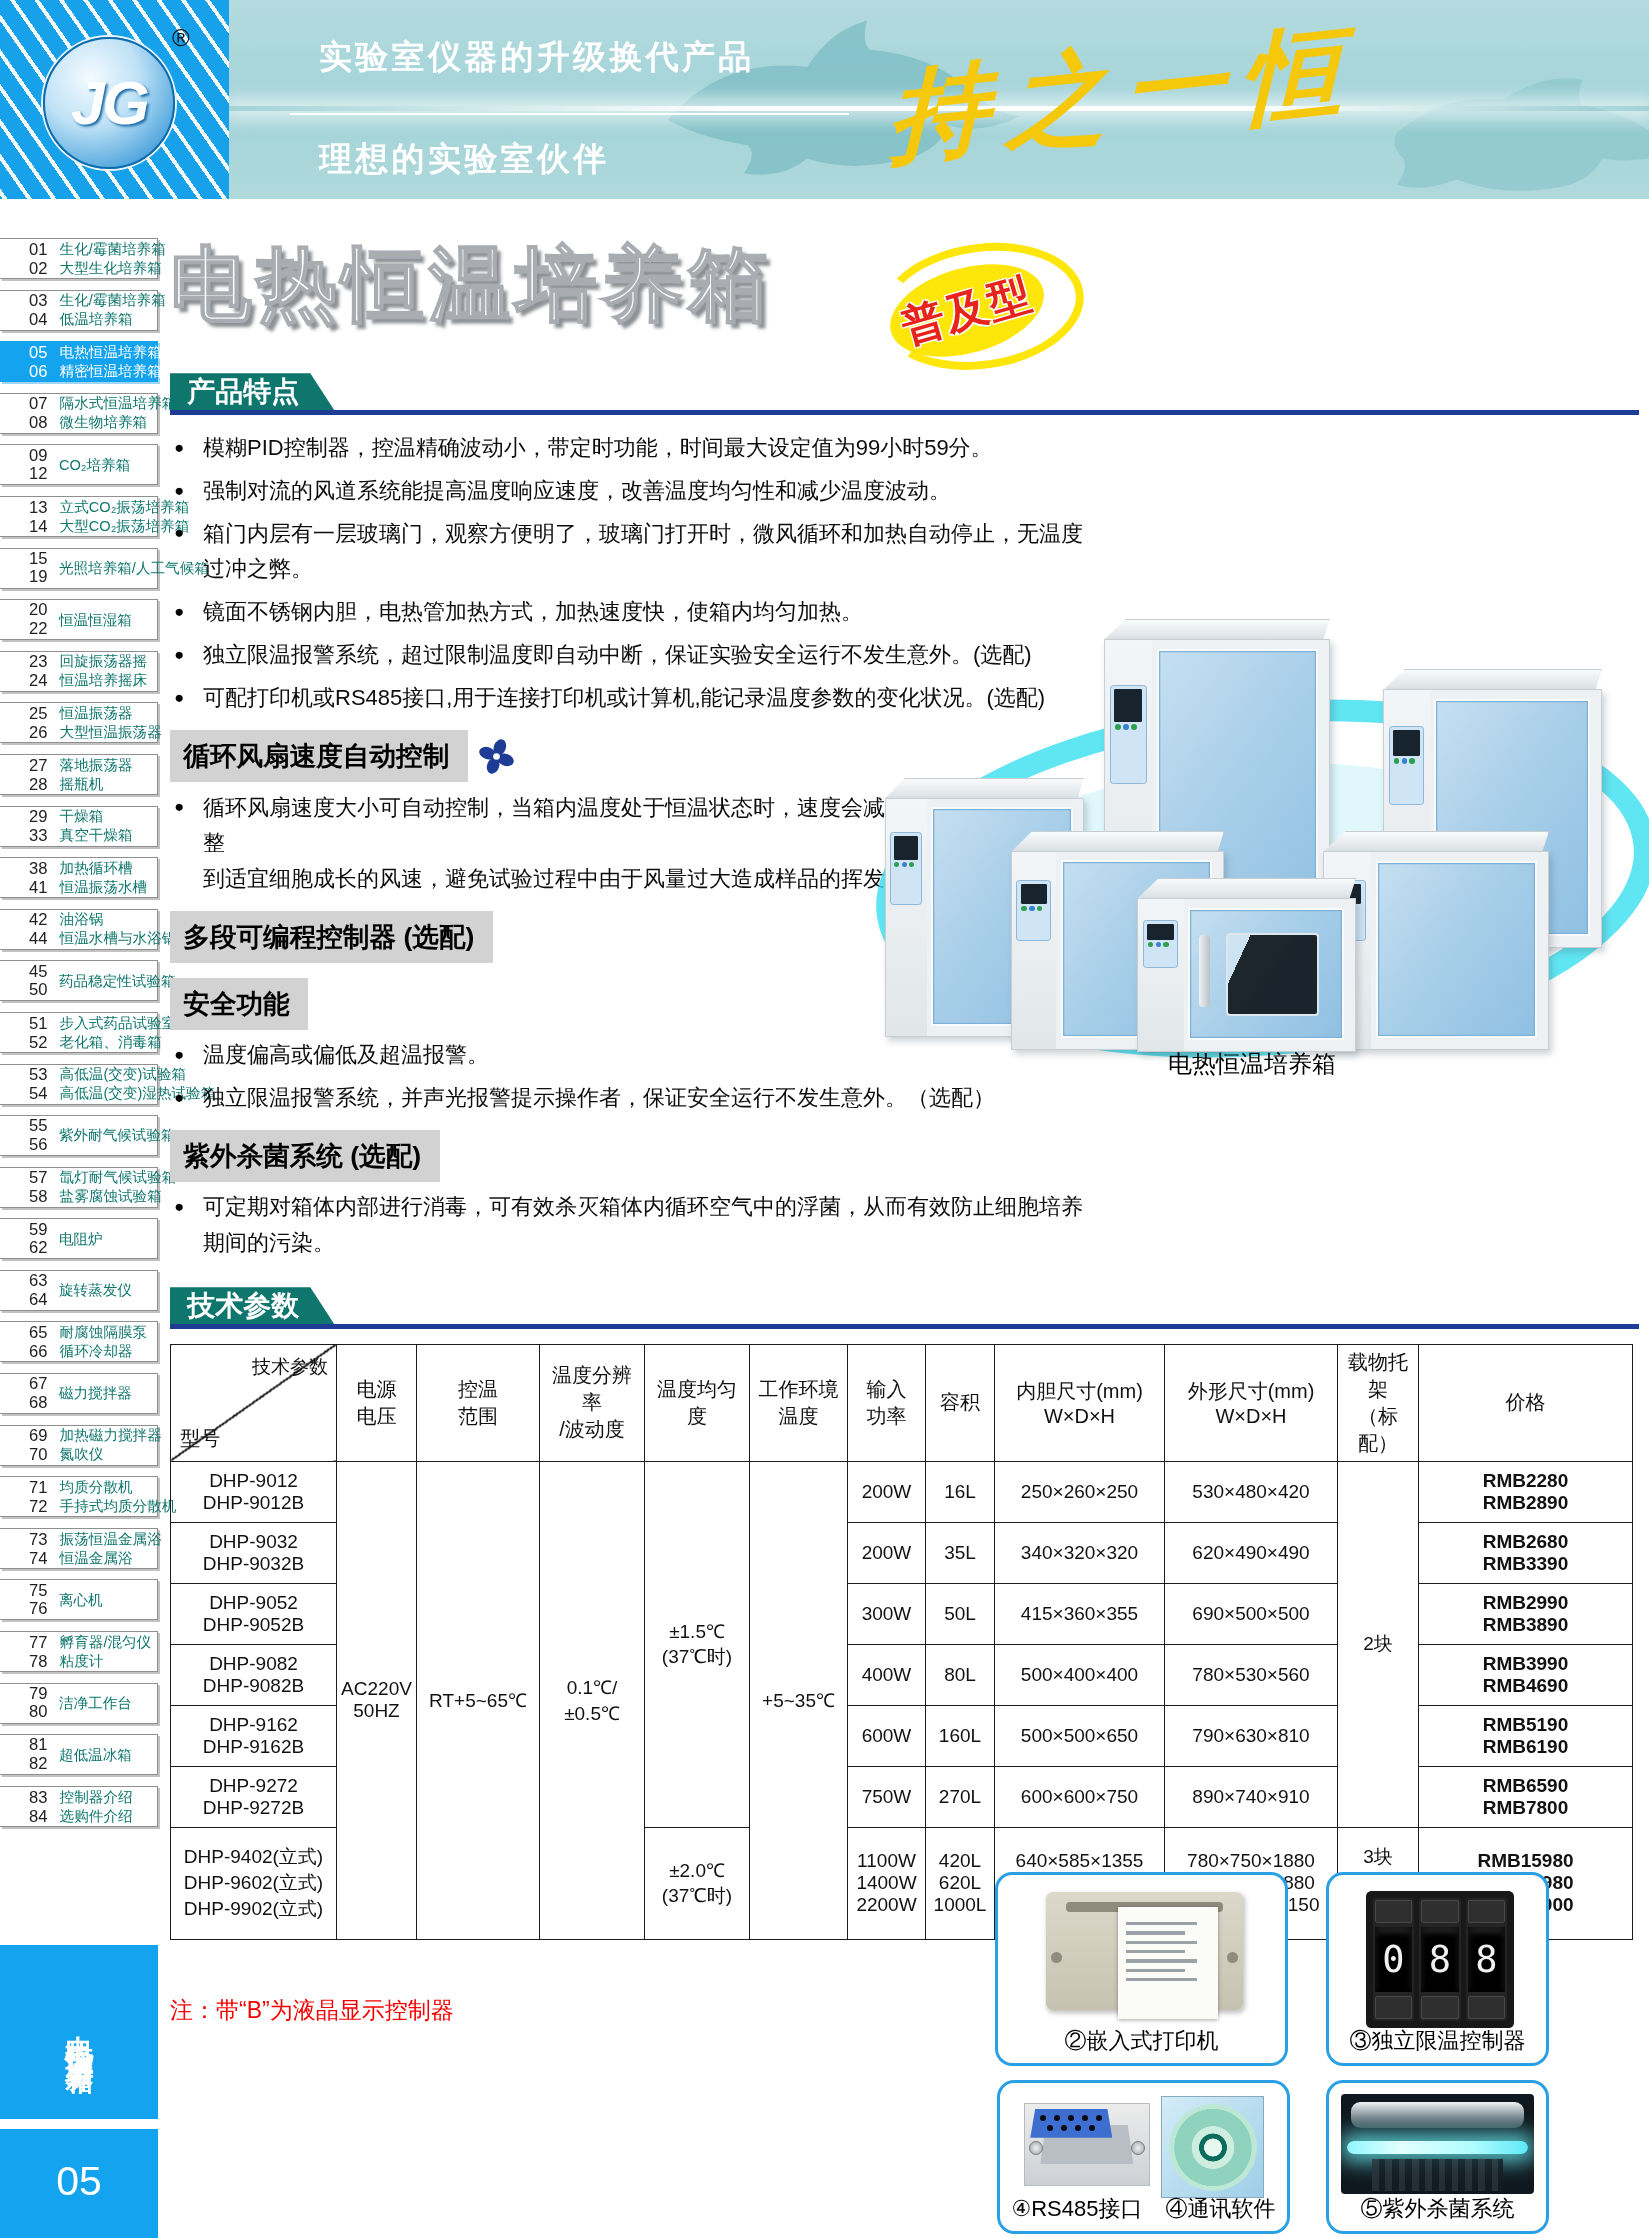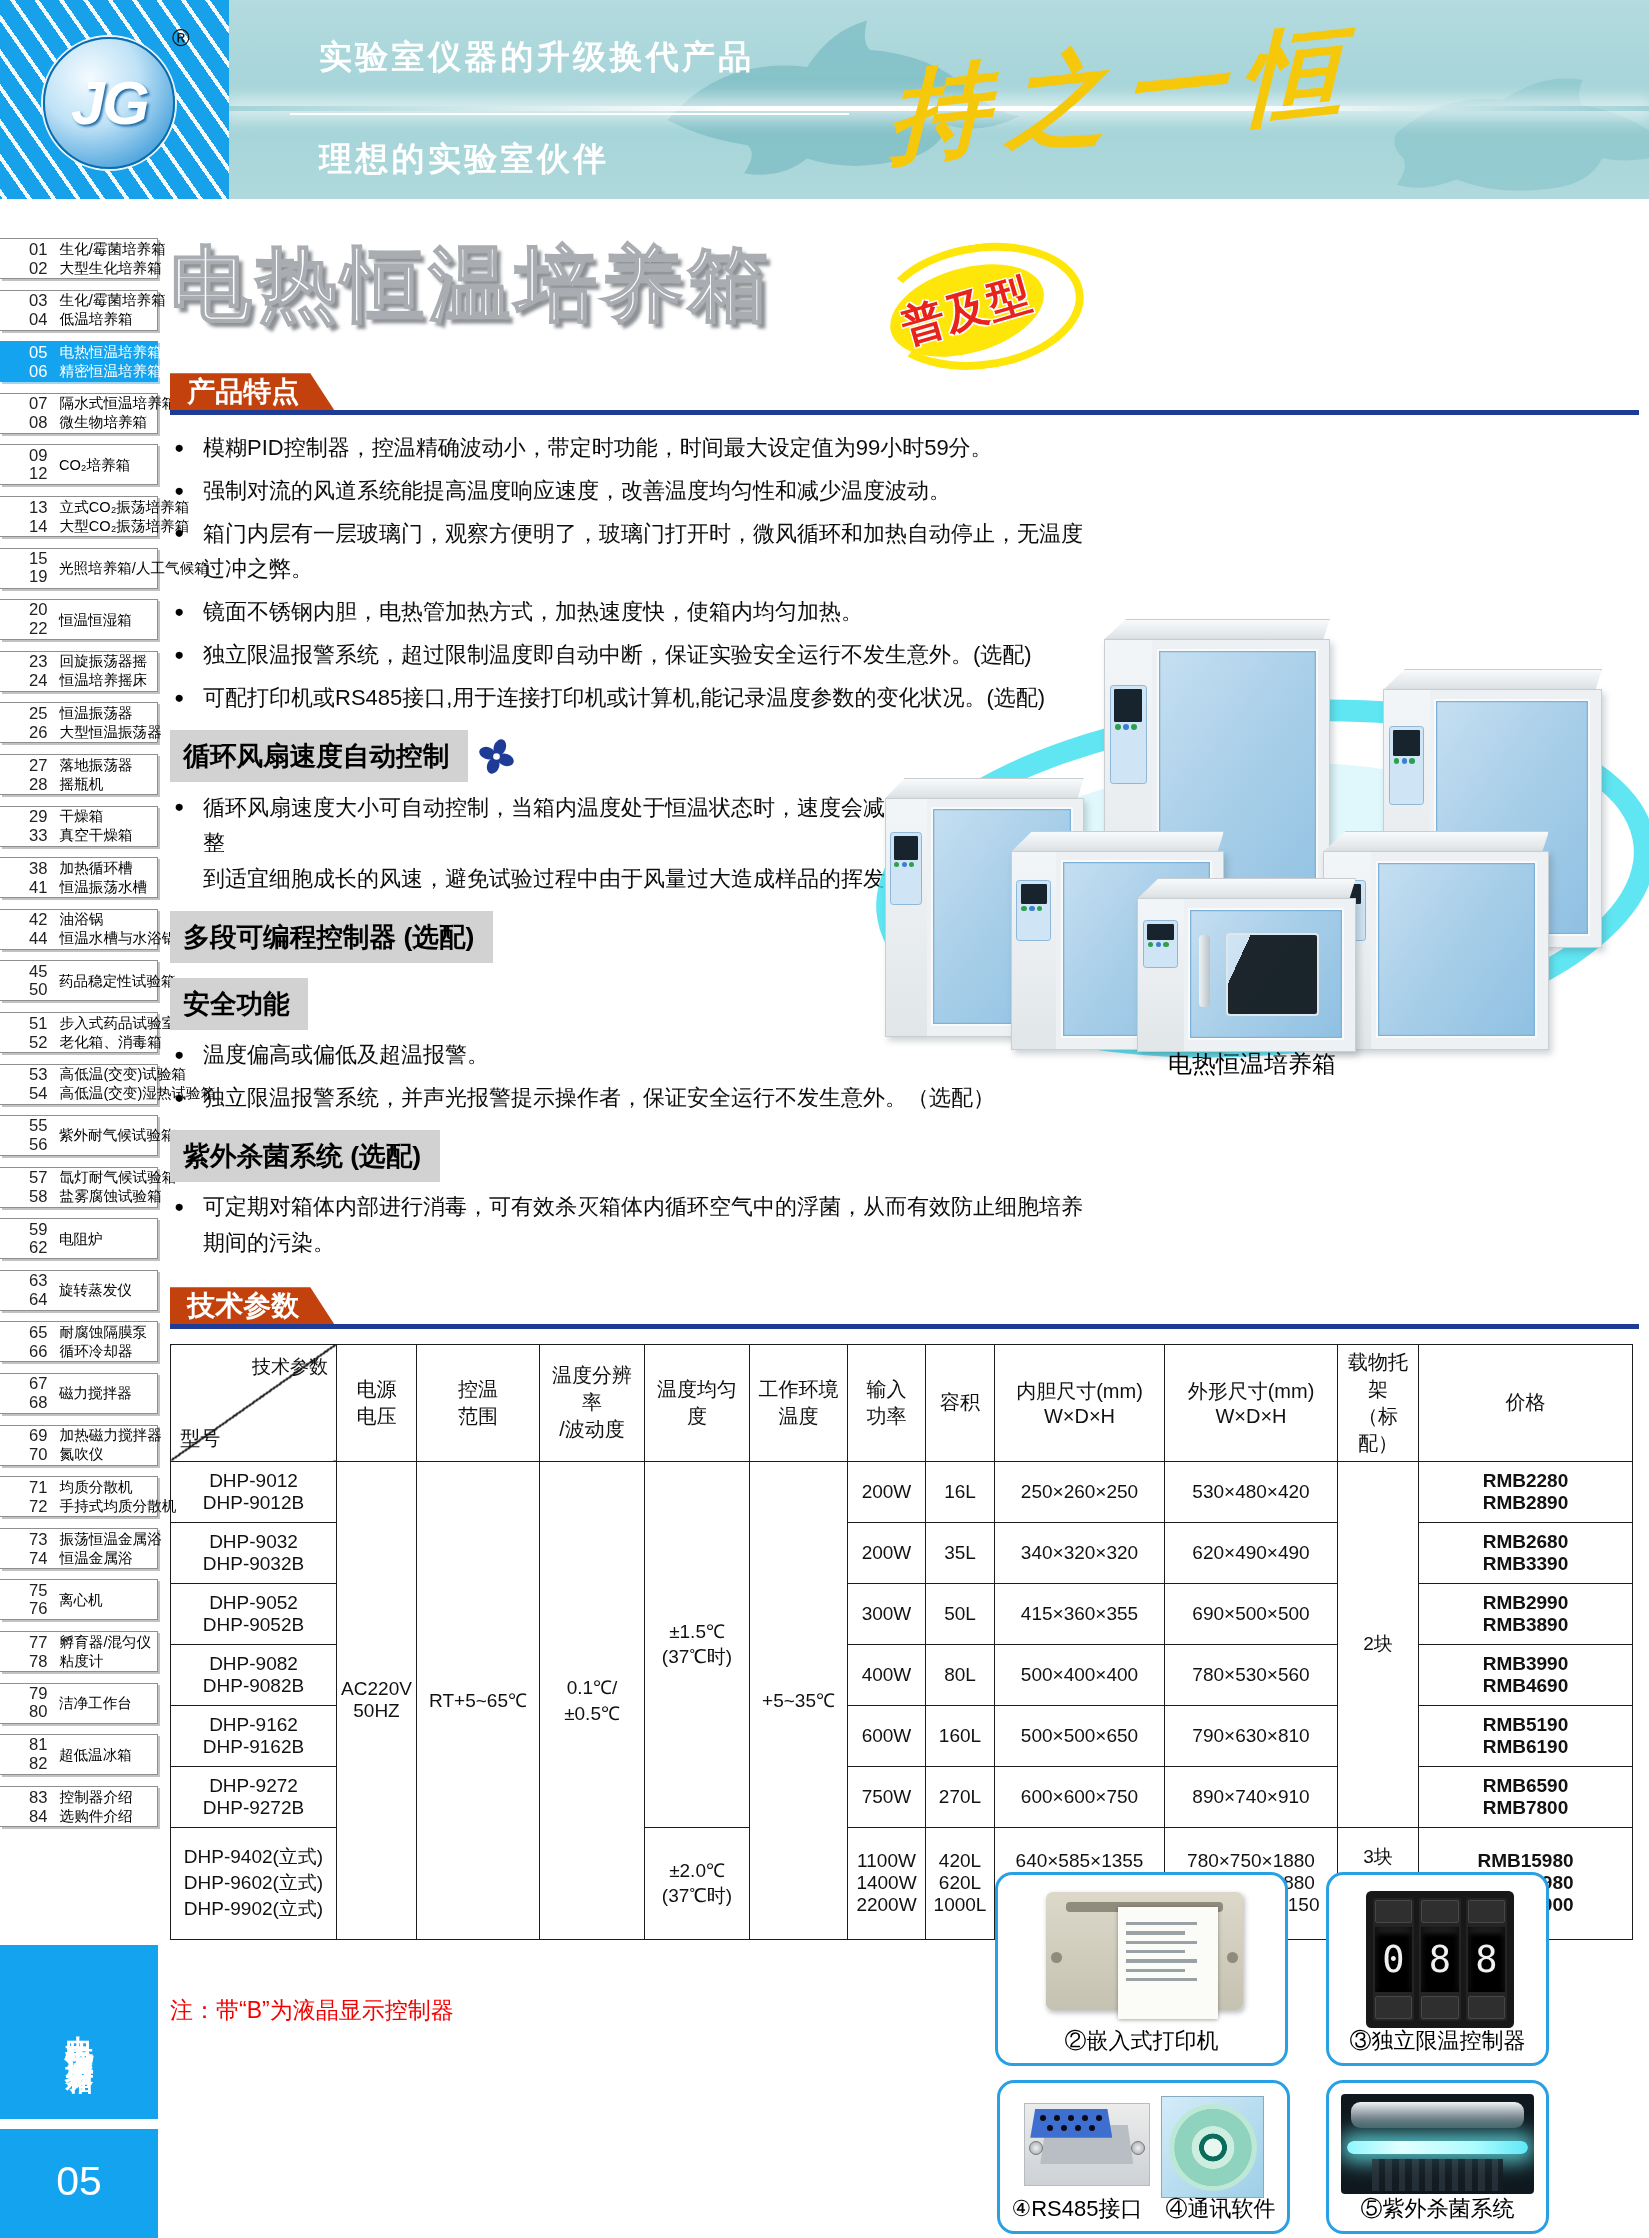--- a/index.html
+++ b/index.html
@@ -29,21 +29,21 @@
   .calligraphy { position:absolute; left:658px; top:26.6px; font-size:101px; font-weight:bold; color:#f6c80c;
     font-family:"DejaVu Serif", serif; font-style:italic; transform:rotate(-6deg) skewX(-6deg); letter-spacing:17.3px; white-space:nowrap; }
   
   .sidebar { position:absolute; left:0; top:238px; width:158px; }
   .sb-item { box-sizing:border-box; height:41px; margin-bottom:10.6px; padding:0.7px 0 0 29px;
     border:1.3px solid #8f8f8f; border-left:none; background:#fff; box-shadow:2px 2px 0 #c2c2c2; }
   .sb-item.active { background:#14a4ef; border-color:#14a4ef; box-shadow:2px 2px 0 #9fd6f5; }
   .sb-item.active span { color:#fff; }
   .sb-line { display:flex; gap:6px; line-height:19px; }
   .sb-num { font-size:16.6px; color:#222; width:24.6px; flex:none; }
-  .sb-label { font-size:14.6px; color:#000000; white-space:nowrap; }
+  .sb-label { font-size:14.6px; color:#0f766e; white-space:nowrap; }
   .sb-item.stack { display:flex; align-items:center; gap:5.3px; padding-left:29px; }
   .sb-nums { display:flex; flex-direction:column; font-size:16.6px; line-height:18.6px; width:24.6px; flex:none; color:#222; }
   
   .side-tab { position:absolute; left:0; top:1945px; width:158px; height:174px; background:#14a4ef;
     display:flex; align-items:center; justify-content:center; }
   .side-tab span { writing-mode:vertical-rl; color:#fff; font-size:28px; font-weight:bold; letter-spacing:5.3px; }
   .page-num-block { position:absolute; left:0; top:2129px; width:158px; height:110px; background:#14a4ef;
     color:#fff; font-size:41px; display:flex; justify-content:center; padding-top:29px; box-sizing:border-box; }
   
   .main { position:absolute; left:170px; top:231px; width:1469px; }
@@ -51,21 +51,21 @@
   .page-title { display:inline-block; font-size:81px; font-weight:900; color:#fff; letter-spacing:5.3px;
     -webkit-text-stroke:1.7px #a9adb2; text-shadow:4.7px 5.3px 3.3px #8d9094, 1.3px 1.3px 0 #c5c8cb; }
   .badge { position:absolute; left:718px; top:37px; transform:rotate(-16deg); }
   .badge-ellipse { width:158px; height:85px; background:#ffe60a; border-radius:50%;
     display:flex; align-items:center; justify-content:center; position:relative; z-index:1; }
   .badge-ring { position:absolute; left:-9.3px; top:-20px; width:190px; height:109px; border:8.6px solid #ffe60a;
     border-left-color:transparent; border-radius:50%; transform:rotate(8deg); }
   .badge-text { font-size:43px; font-weight:900; color:#e8231c; letter-spacing:1.3px;
     text-shadow:-1.3px -1.3px 0 #fff, 1.3px -1.3px 0 #fff, -1.3px 1.3px 0 #fff, 1.3px 1.3px 0 #fff; }
   .hbar { position:relative; border-bottom:5.3px solid #1e3c96; height:37px; margin:9.3px 0 14.6px 0; }
-  .hbar-label { position:absolute; left:0; bottom:0; height:37px; background:#c2410c; color:#fff;
+  .hbar-label { position:absolute; left:0; bottom:0; height:37px; background:#0f766e; color:#fff;
     font-size:28px; font-weight:bold; display:flex; align-items:center;
     padding:0 35px 0 17.3px; clip-path:polygon(0 0, calc(100% - 24px) 0, 100% 100%, 0 100%); }
   ul.bullets { list-style:none; margin:0; padding:0 0 0 4px; }
   ul.bullets li { font-size:22px; line-height:1.62; margin:7.3px 0; padding-left:29px; position:relative;
     white-space:pre-line; color:#0d0d0d; }
   ul.bullets li::before { content:"●"; position:absolute; left:0; top:4.7px; font-size:16.6px; color:#000; }
   .gray-row { display:flex; align-items:center; gap:10.6px; margin:14.6px 0 2.7px 0; }
   .gray-h { display:inline-block; background:#d2d2d2; font-size:26.6px; font-weight:bold; color:#000;
     padding:8px 18.6px 8px 13.3px; }
   .narrow { width:904px; }

